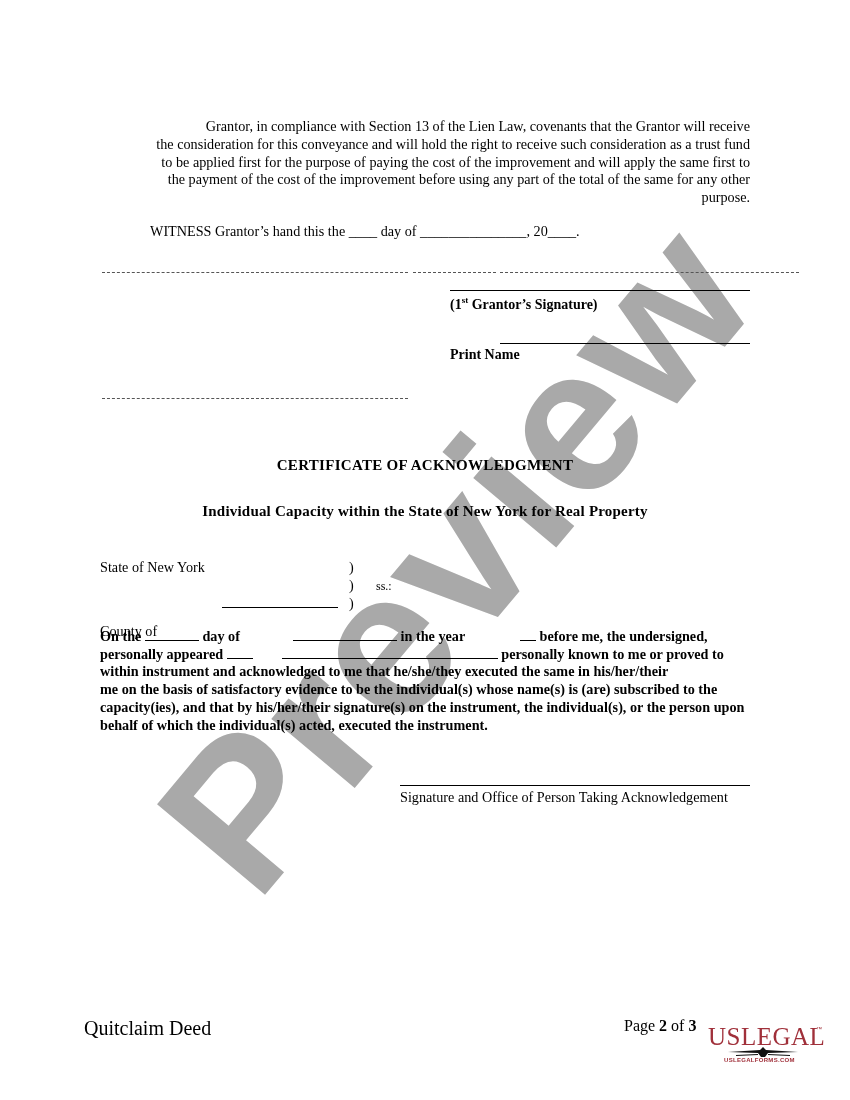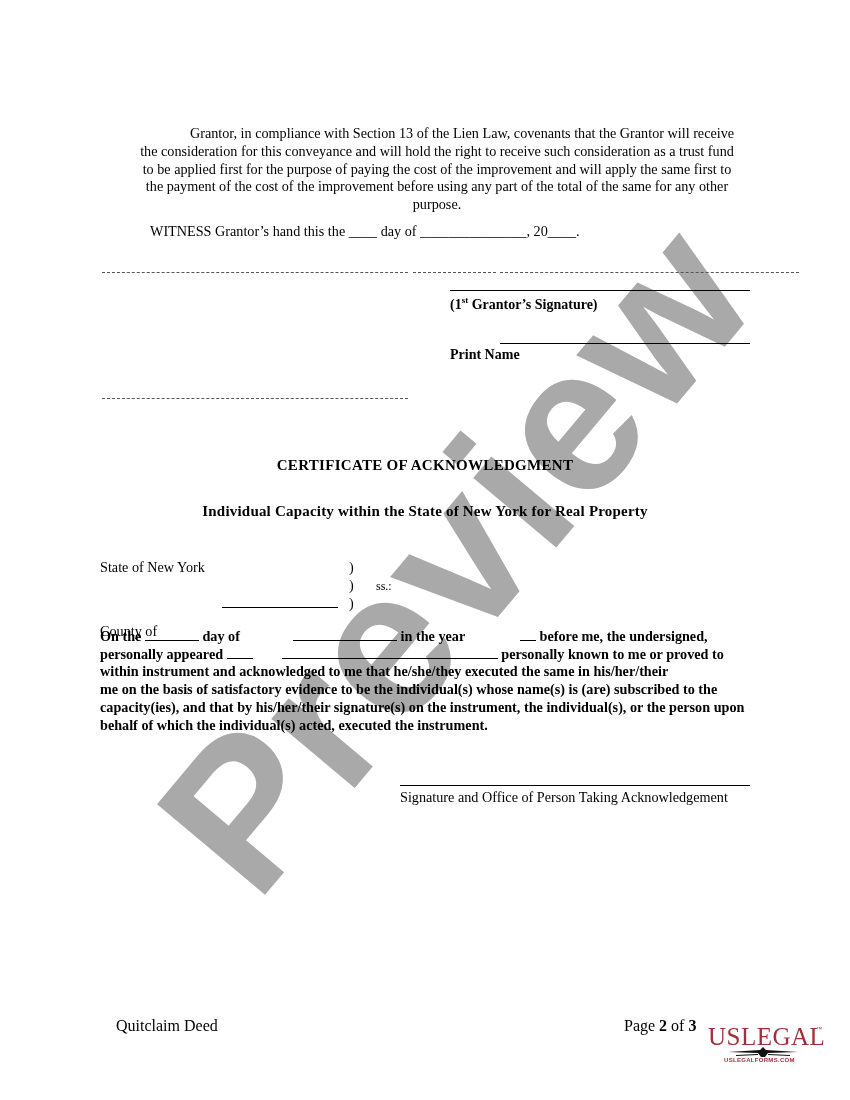--- a/index.html
+++ b/index.html
@@ -16,22 +16,22 @@
       font-weight: bold;
       font-size: 205px;
       color: #a9a9a9;
       letter-spacing: 2px;
       white-space: nowrap;
       z-index: 1;
       line-height: 1;
     }
     .layer { position: absolute; z-index: 2; }
     .para {
-      left: 112px; width: 650px; top: 118px;
-      line-height: 17.8px; text-align: center; margin-top: 7px;
+      left: 100px; width: 650px; top: 118px;
+      line-height: 17.8px; text-align: right;
     }
     .para .indent { display: inline-block; width: 50px; }
     .witness { left: 150px; top: 223px; }
     .dash-line {
       position: absolute; z-index: 2; height: 0;
       border-top: 1px dashed #555;
     }
     .solid-line {
       position: absolute; z-index: 2; height: 0;
       border-top: 1.3px solid #000;
@@ -39,21 +39,21 @@
     .bold { font-weight: bold; }
     .sig-label { left: 450px; font-weight: bold; font-size: 14px; }
     .sig-label sup { font-size: 9px; }
     .cert-title { left: 0; width: 850px; text-align: center; top: 457px; font-weight: bold; font-size: 15px; letter-spacing: 0.3px; }
     .cert-sub { left: 0; width: 850px; text-align: center; top: 503px; font-weight: bold; font-size: 15px; letter-spacing: 0.2px; }
     .venue { left: 100px; }
     .paren { left: 349px; }
     .ss { left: 376px; font-size: 12px; text-align: center; }
     .body2 { left: 100px; width: 655px; top: 628px; line-height: 17.7px; font-weight: bold; }
     .blank { display: inline-block; border-bottom: 1px solid #000; height: 12px; vertical-align: baseline; }
-    .footer-left { left: 116px; top: 1017px; font-size: 16px; }
+    .footer-left { left: 84px; top: 1017px; font-size: 20px; }
     .footer-right { left: 624px; top: 1017px; font-size: 16px; }
     .logo { position: absolute; z-index: 2; left: 706px; top: 1024px; width: 118px; height: 44px; text-decoration: underline; }
     .logo-text {
       font-family: "Liberation Serif", serif; color: #a0303a; font-size: 25px;
       position: absolute; left: 2px; top: 0; letter-spacing: 0.5px; line-height: 1;
     }
     .logo-tm { position: absolute; left: 110px; top: 2px; font-size: 6px; color: #a0303a; font-family: "Liberation Sans", sans-serif; }
     .logo-url { position: absolute; left: 18px; top: 33px; font-size: 6px; color: #a0303a; font-family: "Liberation Sans", sans-serif; font-weight: bold; letter-spacing: 0.3px; }
   </style>
 </head>

